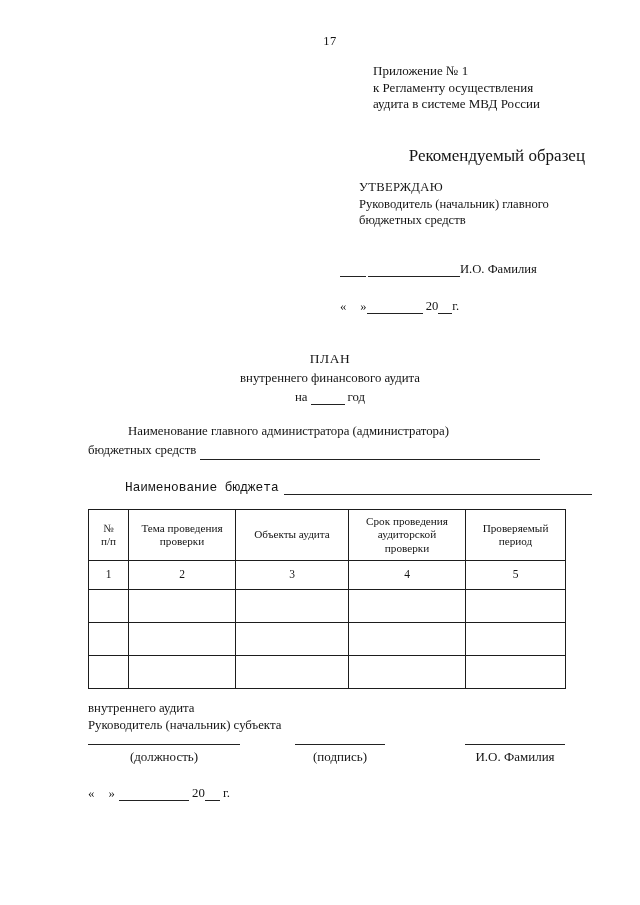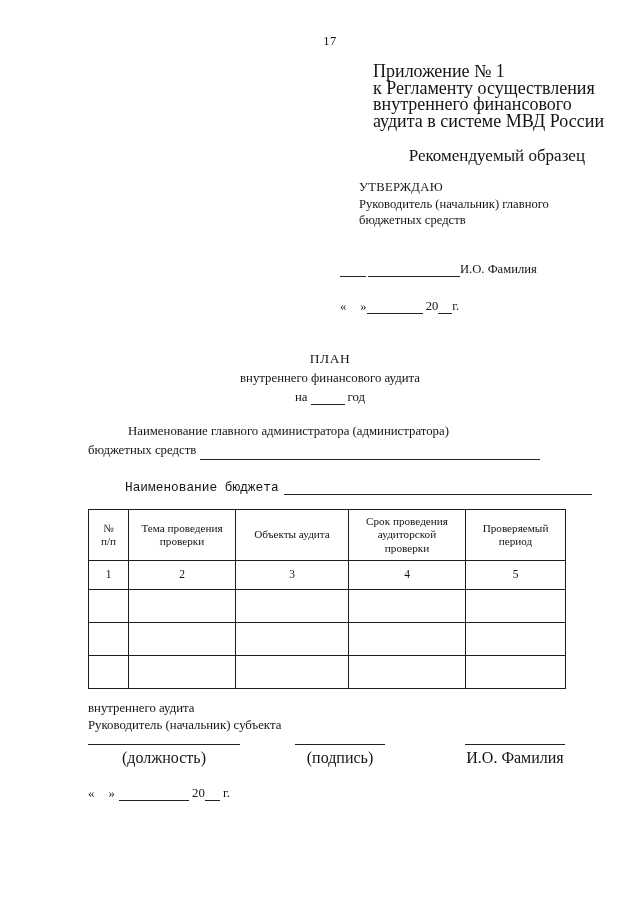--- a/index.html
+++ b/index.html
@@ -34,21 +34,21 @@
     font-size: 12.5px;
     letter-spacing: 0.4px;
   }
 
   
   .appendix-block {
     position: absolute;
     left: 373px;
     top: 63px;
     width: 250px;
-    font-size: 18px;
+    font-size: 13px;
     line-height: 16.6px;
   }
   .appendix-block div { white-space: nowrap; }
 
   .sample-note {
     position: absolute;
     left: 373px;
     top: 146px;
     width: 212px;
     text-align: right;
@@ -245,21 +245,21 @@
     border-top: 1px solid #222;
     height: 0;
   }
   .sign-rule.r1 { left: 0px;   width: 152px; }
   .sign-rule.r2 { left: 207px; width: 90px;  }
   .sign-rule.r3 { left: 377px; width: 100px; }
 
   .sign-cap {
     position: absolute;
     top: 5px;
-    font-size: 16px;
+    font-size: 13px;
     text-align: center;
   }
   .sign-cap.c1 { left: 0px;   width: 152px; }
   .sign-cap.c2 { left: 207px; width: 90px;  }
   .sign-cap.c3 { left: 377px; width: 100px; }
 
   .sign-date-row {
     position: absolute;
     left: 88px;
     top: 786px;
@@ -285,21 +285,20 @@
 </head>
 <body>
 
 <div class="page">
 
   <div class="page-number">17</div>
 
   <div class="appendix-block">
     <div>Приложение № 1</div>
     <div>к Регламенту осуществления</div>
-    <div>внутреннего финансового</div>
     <div>аудита в системе МВД России</div>
   </div>
 
   <div class="sample-note">Рекомендуемый образец</div>
 
   <div class="approve-block">
     <div class="approve-title">УТВЕРЖДАЮ</div>
     <div>Руководитель (начальник) главного</div>
     <div>бюджетных средств</div>
   </div>

